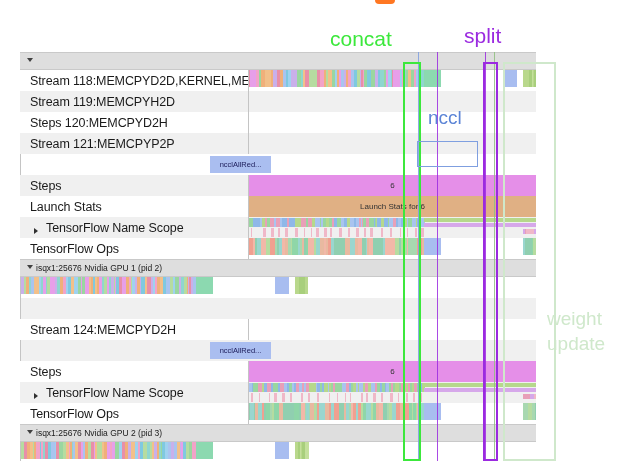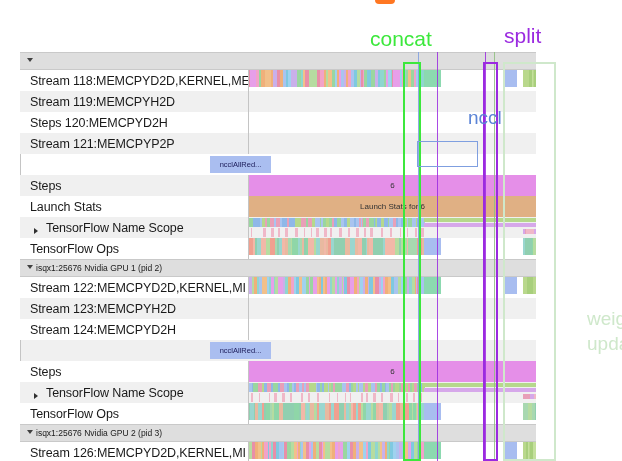--- a/index.html
+++ b/index.html
@@ -1,21 +1,21 @@
 <!DOCTYPE html>
 <html><head>
 <meta charset="utf-8">
 <style>
   html,body{margin:0;padding:0;background:#ffffff;}
   body{width:622px;height:461px;position:relative;overflow:hidden;
        font-family:"Liberation Sans", sans-serif;}
 
   
   #annot{position:absolute;left:0;top:0;width:622px;height:461px;pointer-events:none;z-index:40;}
-  .ann-label{position:absolute;white-space:nowrap;margin-left:40px;}
+  .ann-label{position:absolute;white-space:nowrap;}
   .ann-box{position:absolute;box-sizing:border-box;background:transparent;}
 
   
   #panel{position:absolute;left:20px;top:52px;width:516px;height:409px;
          background:#ffffff;overflow:hidden;z-index:10;}
 
   .grp-head{height:16px;background:#dedede;border-top:1px solid #c9c9c9;
             border-bottom:1px solid #c9c9c9;display:flex;align-items:center;
             font-size:8.5px;color:#202020;padding-left:16px;position:relative;}
   .grp-head .caret{position:absolute;left:7px;top:5px;width:0;height:0;
@@ -338,21 +338,20 @@
         <div class="seg" style="position:absolute;left:280px;top:0px;width:3px;height:17px;background:#90cfb0;"></div>
         <div class="seg" style="position:absolute;left:283px;top:0px;width:1px;height:17px;background:#8fd6a8;"></div>
         <div class="seg" style="position:absolute;left:284px;top:0px;width:3px;height:17px;background:#b6dca0;"></div>
       </div>
     </div>
     <div class="grp-head">
       <span class="caret"></span>
       <span>isqx1:25676 Nvidia GPU 1 (pid 2)</span>
     </div>
     <div class="row odd">
-      <div class="rlabel">Stream 122:MEMCPYD2D,KERNEL,MI</div>
       <div class="track">
         <div class="seg" style="position:absolute;left:0px;top:0px;width:3px;height:17px;background:#c9b0ea;"></div>
         <div class="seg" style="position:absolute;left:3px;top:0px;width:2px;height:17px;background:#b6dca0;"></div>
         <div class="seg" style="position:absolute;left:5px;top:0px;width:3px;height:17px;background:#f0b07a;"></div>
         <div class="seg" style="position:absolute;left:8px;top:0px;width:2px;height:17px;background:#8fd6cf;"></div>
         <div class="seg" style="position:absolute;left:10px;top:0px;width:3px;height:17px;background:#a9c4ef;"></div>
         <div class="seg" style="position:absolute;left:13px;top:0px;width:3px;height:17px;background:#f2c08a;"></div>
         <div class="seg" style="position:absolute;left:16px;top:0px;width:2px;height:17px;background:#f2c08a;"></div>
         <div class="seg" style="position:absolute;left:18px;top:0px;width:2px;height:17px;background:#9fd2ef;"></div>
         <div class="seg" style="position:absolute;left:20px;top:0px;width:2px;height:17px;background:#8fd6cf;"></div>
@@ -423,21 +422,20 @@
         <div class="seg" style="position:absolute;left:274px;top:0px;width:1px;height:17px;background:#b9d88c;"></div>
         <div class="seg" style="position:absolute;left:275px;top:0px;width:3px;height:17px;background:#b9d88c;"></div>
         <div class="seg" style="position:absolute;left:278px;top:0px;width:2px;height:17px;background:#a8cf7c;"></div>
         <div class="seg" style="position:absolute;left:280px;top:0px;width:2px;height:17px;background:#a8cf7c;"></div>
         <div class="seg" style="position:absolute;left:282px;top:0px;width:2px;height:17px;background:#a8cf7c;"></div>
         <div class="seg" style="position:absolute;left:284px;top:0px;width:2px;height:17px;background:#b9d88c;"></div>
         <div class="seg" style="position:absolute;left:286px;top:0px;width:1px;height:17px;background:#b9d88c;"></div>
       </div>
     </div>
     <div class="row even">
-      <div class="rlabel">Stream 123:MEMCPYH2D</div>
       <div class="track"></div>
     </div>
     <div class="row odd">
       <div class="rlabel">Stream 124:MEMCPYD2H</div>
       <div class="track"></div>
     </div>
     <div class="row even">
       <div class="track">
         <div class="bar" style="left:189px;width:61px;background:#aabef0;"></div>
         <div class="lab-left" style="left:189px;width:61px;">ncclAllRed...</div>
@@ -626,21 +624,20 @@
         <div class="seg" style="position:absolute;left:279px;top:0px;width:4px;height:17px;background:#b6dca0;"></div>
         <div class="seg" style="position:absolute;left:283px;top:0px;width:3px;height:17px;background:#a8d8b0;"></div>
         <div class="seg" style="position:absolute;left:286px;top:0px;width:2px;height:17px;background:#90cfb0;"></div>
       </div>
     </div>
     <div class="grp-head">
       <span class="caret"></span>
       <span>isqx1:25676 Nvidia GPU 2 (pid 3)</span>
     </div>
     <div class="row odd">
-      <div class="rlabel">Stream 126:MEMCPYD2D,KERNEL,MI</div>
       <div class="track">
         <div class="seg" style="position:absolute;left:0px;top:0px;width:3px;height:17px;background:#b6dca0;"></div>
         <div class="seg" style="position:absolute;left:3px;top:0px;width:3px;height:17px;background:#e88fa8;"></div>
         <div class="seg" style="position:absolute;left:6px;top:0px;width:3px;height:17px;background:#f0b07a;"></div>
         <div class="seg" style="position:absolute;left:9px;top:0px;width:3px;height:17px;background:#f2c08a;"></div>
         <div class="seg" style="position:absolute;left:12px;top:0px;width:1px;height:17px;background:#b6dca0;"></div>
         <div class="seg" style="position:absolute;left:13px;top:0px;width:2px;height:17px;background:#f0b07a;"></div>
         <div class="seg" style="position:absolute;left:15px;top:0px;width:4px;height:17px;background:#f2a3c8;"></div>
         <div class="seg" style="position:absolute;left:19px;top:0px;width:1px;height:17px;background:#7fc9e0;"></div>
         <div class="seg" style="position:absolute;left:20px;top:0px;width:2px;height:17px;background:#f2a3c8;"></div>

